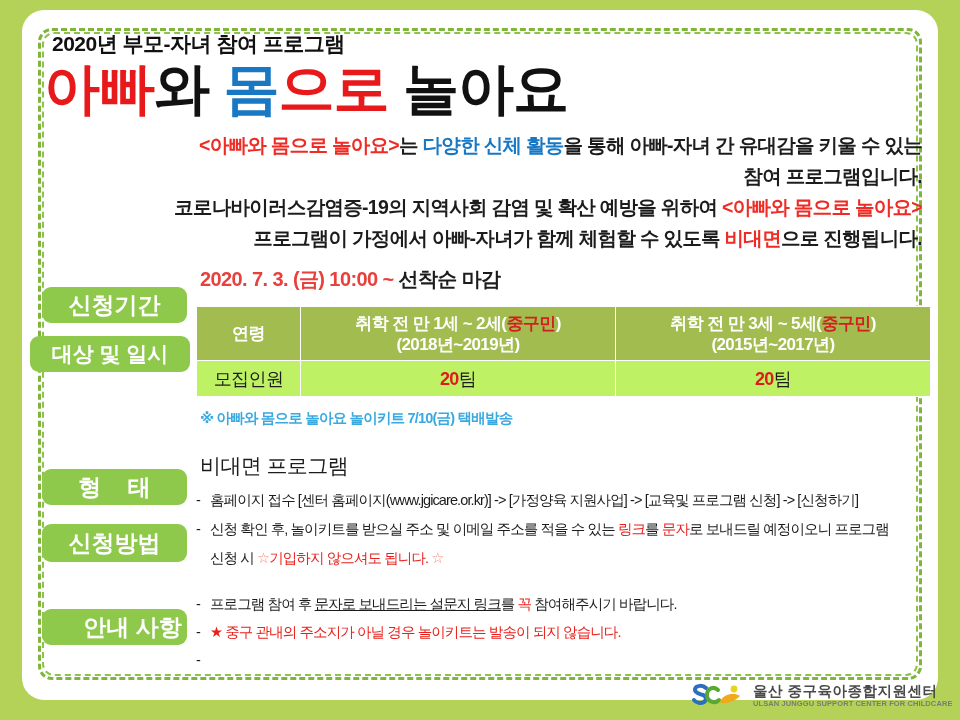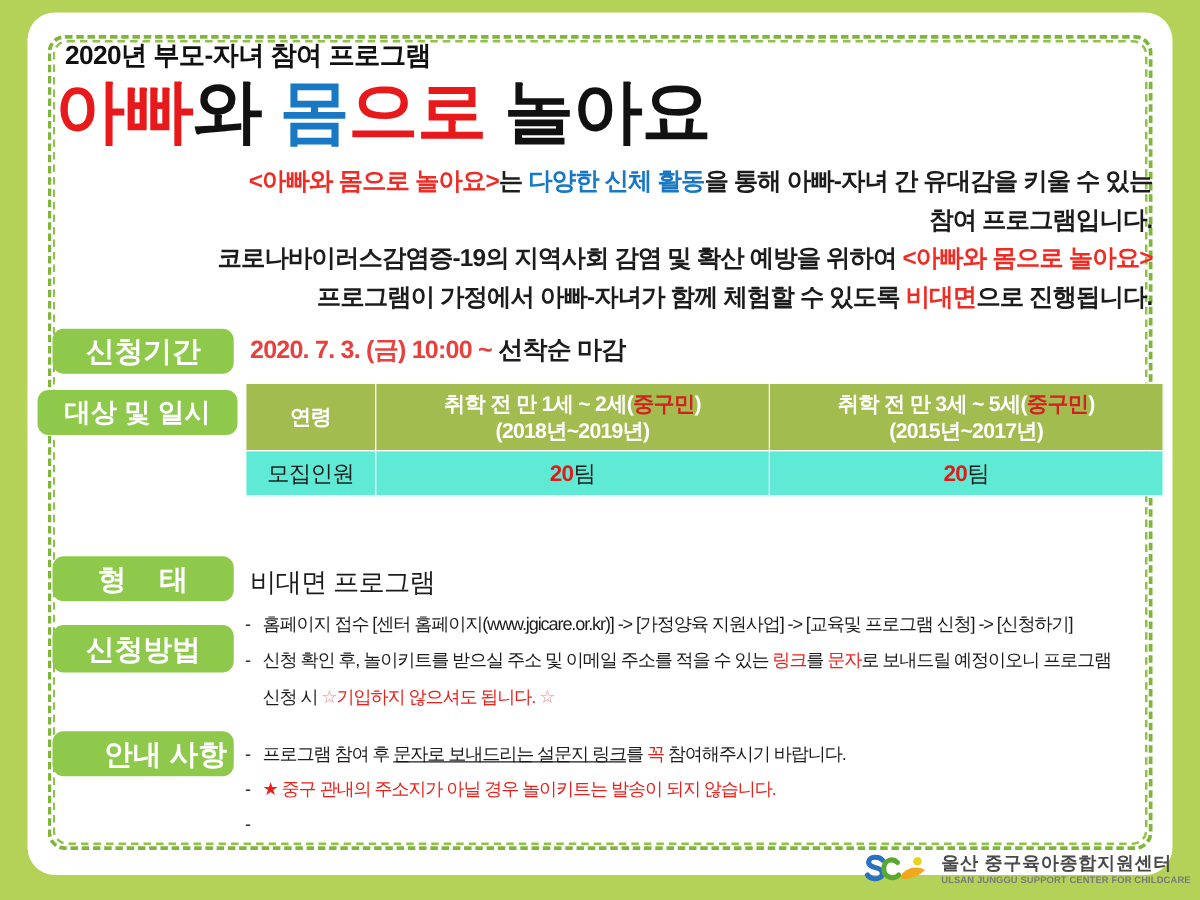--- a/index.html
+++ b/index.html
@@ -77,20 +77,21 @@
   
   .pill {
     position: absolute;
     background: #8fc94c;
     border-radius: 9px;
     color: #ffffff;
     font-size: 23px; font-weight: bold;
     letter-spacing: 0px;
     display: flex; align-items: center; justify-content: center;
     height: 34px;
+    margin-top: 24px;
   }
   .pill.wide { letter-spacing: 10px; text-indent: 10px; text-align: right; }
 
   .period-val {
     position: absolute; left: 200px; top: 266px;
     font-size: 20px; font-weight: bold; letter-spacing: -0.6px;
   }
   .period-val .red { color: #e8403c; }
   .period-val .blk { color: #1c1c1c; }
 
@@ -109,21 +110,21 @@
   }
   table.tbl thead th {
     background: #a3bc4f;
     color: #ffffff;
     font-size: 17px; font-weight: bold;
     height: 54px; line-height: 21px;
     padding: 2px 4px;
   }
   table.tbl thead th .jgu { color: #d31f1f; }
   table.tbl tbody td {
-    background: #5eead4;
+    background: #bef264;
     color: #1c1c1c;
     font-size: 18px; font-weight: normal;
     height: 36px;
   }
   table.tbl tbody td .num { color: #e01b1b; font-weight: bold; }
   .col-age   { width: 104px; }
   .col-grp   { width: 315px; }
 
   .kitnote {
     position: absolute; left: 200px; top: 409px;
@@ -213,20 +214,21 @@
       </thead>
       <tbody>
         <tr>
           <td>모집인원</td>
           <td><span class="num">20</span><span>팀</span></td>
           <td><span class="num">20</span><span>팀</span></td>
         </tr>
       </tbody>
     </table>
 
+    <div class="kitnote">※ 아빠와 몸으로 놀아요 놀이키트 7/10(금) 택배발송</div>
 
     <div class="pill wide" style="left:42px; top:445px; width:145px; height:36px;">형    태</div>
     <div class="form-val">비대면 프로그램</div>
 
     <div class="pill" style="left:42px; top:500px; width:145px; height:38px;">신청방법</div>
     <div class="bullets" id="apply-bullets">
         <div class="li"><span class="dash">-</span><span>홈페이지 접수 [센터 홈페이지(www.jgicare.or.kr)] -&gt; [가정양육 지원사업] -&gt; [교육및 프로그램 신청] -&gt; [신청하기]</span></div>
         <div class="li"><span class="dash">-</span><span>신청 확인 후, 놀이키트를 받으실 주소 및 이메일 주소를 적을 수 있는 </span><span class="red">링크</span><span>를 </span><span class="red">문자</span><span>로 보내드릴 예정이오니 프로그램</span></div>
         <div class="li"><span class="dash"></span><span>신청 시 </span><span class="star">☆</span><span class="red">기입하지 않으셔도 됩니다.</span><span class="star"> ☆</span></div>
       </div>

